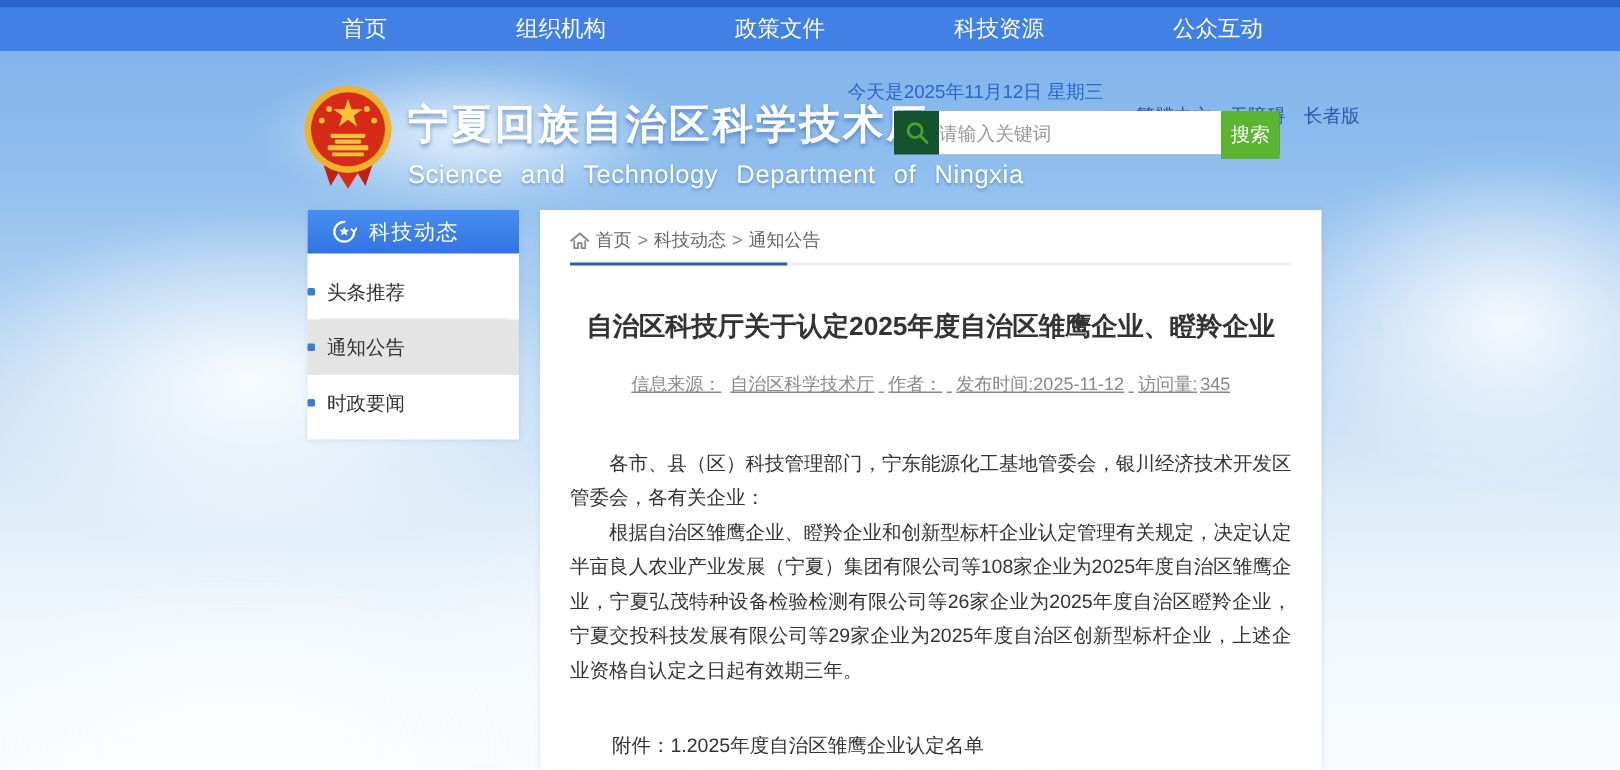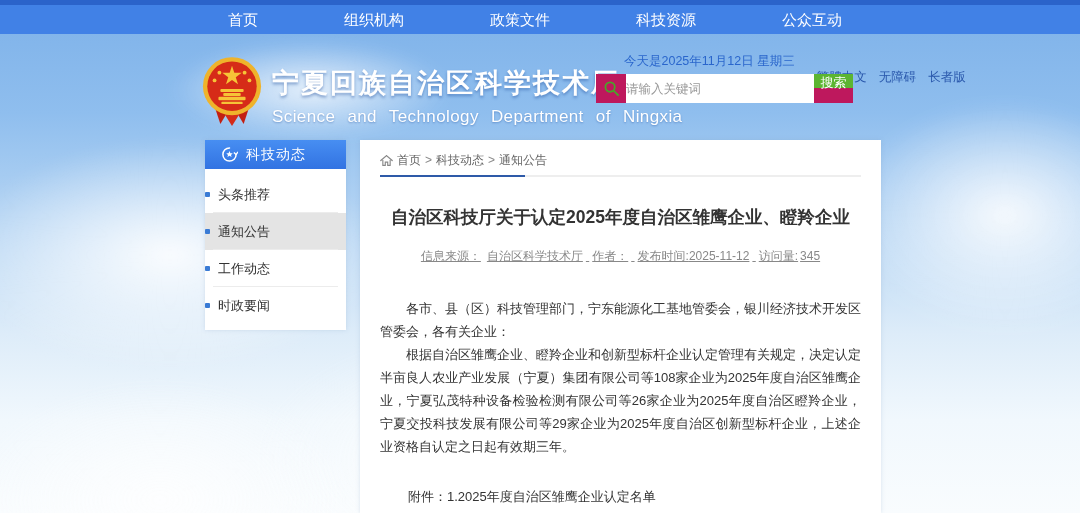--- a/index.html
+++ b/index.html
@@ -25,31 +25,31 @@
   .topnav a { color:#fff; font-size:15px; text-decoration:none; line-height:29px; cursor:pointer; }
 
   
   .header { position:absolute; left:0; top:39px; width:1080px; height:101px; z-index:4; }
   .logo { position:absolute; left:201px; top:17px; width:62px; height:72px; }
   .site-titles { position:absolute; left:272px; top:26px; }
   .site-title { color:#fff; font-size:27px; font-weight:bold; letter-spacing:2px;
     text-shadow:0 2px 3px rgba(25,70,150,.45); white-space:nowrap; }
   .site-sub { color:#fff; font-size:17px; margin-top:6px; letter-spacing:.4px;
     word-spacing:7px; text-shadow:0 1px 2px rgba(25,70,150,.4); white-space:nowrap; }
-  .header-links { position:absolute; left:624px; top:14px; width:276px; display:flex;
+  .header-links { position:absolute; left:565px; top:14px; width:276px; display:flex;
     font-size:12.5px; white-space:nowrap; }
   .date-text { color:#2a66cc; margin-right:22px; }
   .lang-link { color:#2a58ac; margin-right:12px; text-decoration:none; cursor:pointer;margin-top:16px; }
   .searchbar { position:absolute; left:596px; top:35px; width:257px; height:29px;
-    display:flex; background:#be185d;justify-content:space-between; }
+    display:flex; background:#14532d;justify-content:space-between; }
   .search-ico { width:30px; display:flex; align-items:center; justify-content:center; }
   .search-input { flex:1; border:none; outline:none; font-size:12.5px; color:#333;
     font-family:inherit; }
   .search-input::placeholder { color:#999; }
-  .search-btn { width:39px; height:14px; background:#5cb531; color:#fff; border:none;
+  .search-btn { width:39px; height:32px; background:#5cb531; color:#fff; border:none;
     font-size:13px; cursor:pointer; font-family:inherit; }
 
   
   .sidebar { position:absolute; left:205px; top:140px; width:141px; background:#fff;
     box-shadow:0 0 4px rgba(120,150,190,.25); z-index:6; padding-bottom:6px; }
   .side-head { height:29px; background:linear-gradient(180deg,#478ef2,#3273e2);
     color:#fff; display:flex; align-items:center; padding-left:16px; }
   .side-head .ttl { font-size:14px; margin-left:8px; letter-spacing:1px; }
   .side-list { list-style:none; padding-top:7px; }
   .side-item { height:37px; display:flex; align-items:center; 
@@ -151,24 +151,20 @@
     <li class="side-item">
       <span class="dot"></span>
       <span>头条推荐</span>
     </li>
     <li class="side-item active">
       <span class="dot"></span>
       <span>通知公告</span>
     </li>
     <li class="side-item">
       <span class="dot"></span>
-      <span>工作动态</span>
-    </li>
-    <li class="side-item">
-      <span class="dot"></span>
       <span>时政要闻</span>
     </li>
   </ul>
 </div>
 
 <div class="main">
   <div class="breadcrumb">
     <svg width="13" height="13" viewBox="0 0 16 16">
       <path d="M8 2 L15 8 M8 2 L1 8" stroke="#888" stroke-width="1.6" fill="none" stroke-linecap="round"></path>
       <path d="M3.5 7.5 V14 H6.5 V10 H9.5 V14 H12.5 V7.5" stroke="#888" stroke-width="1.4" fill="none"></path>

